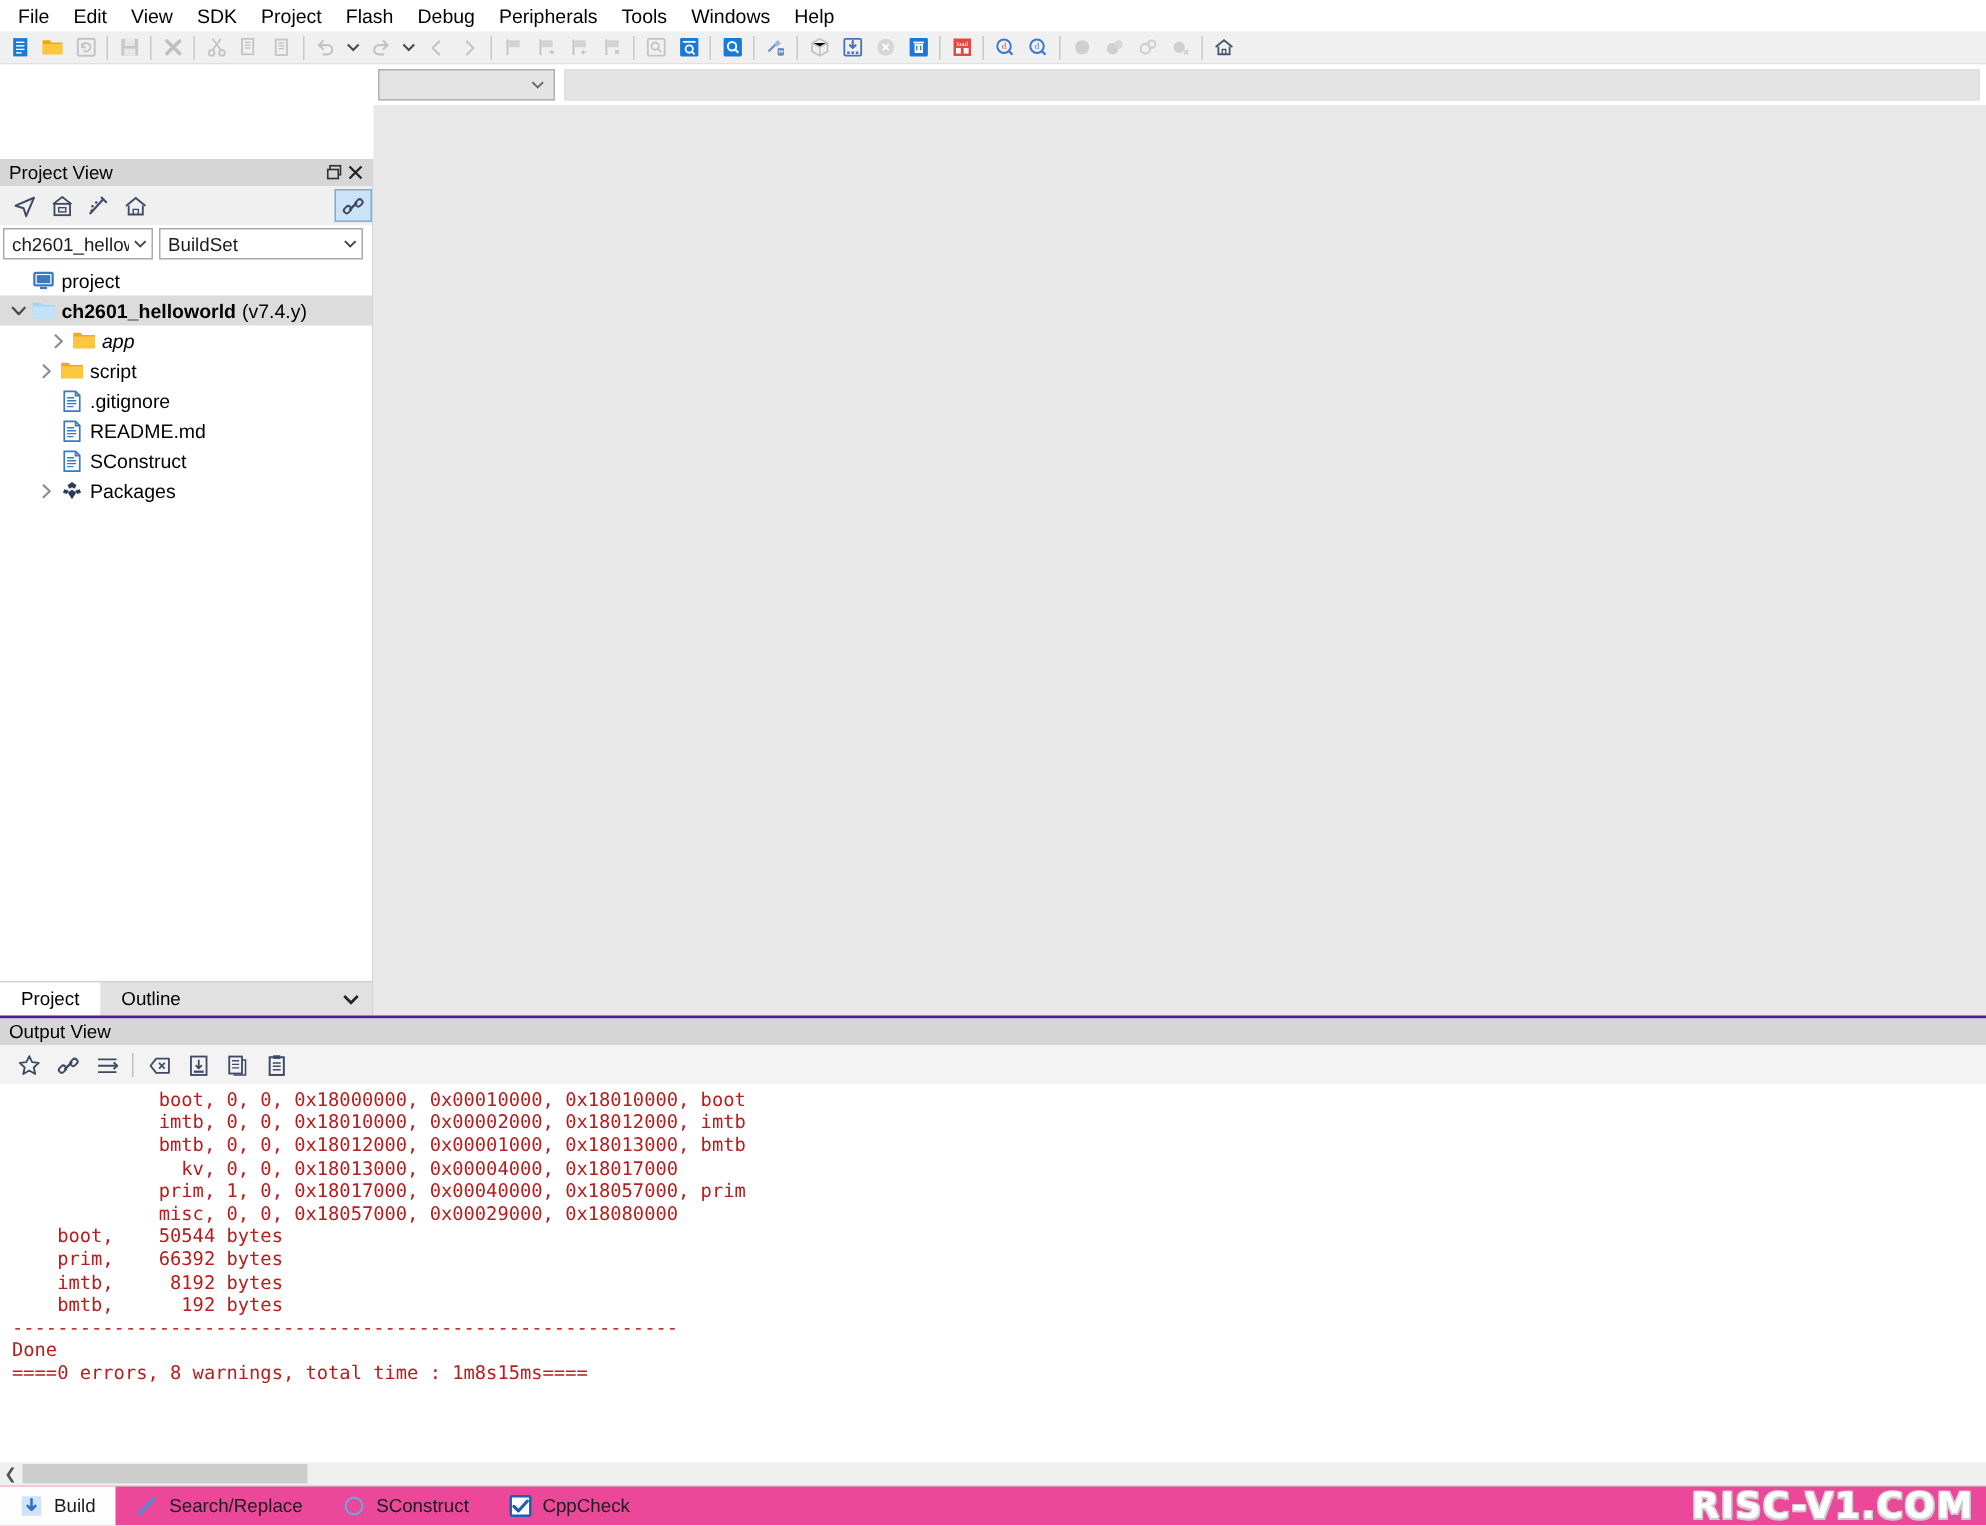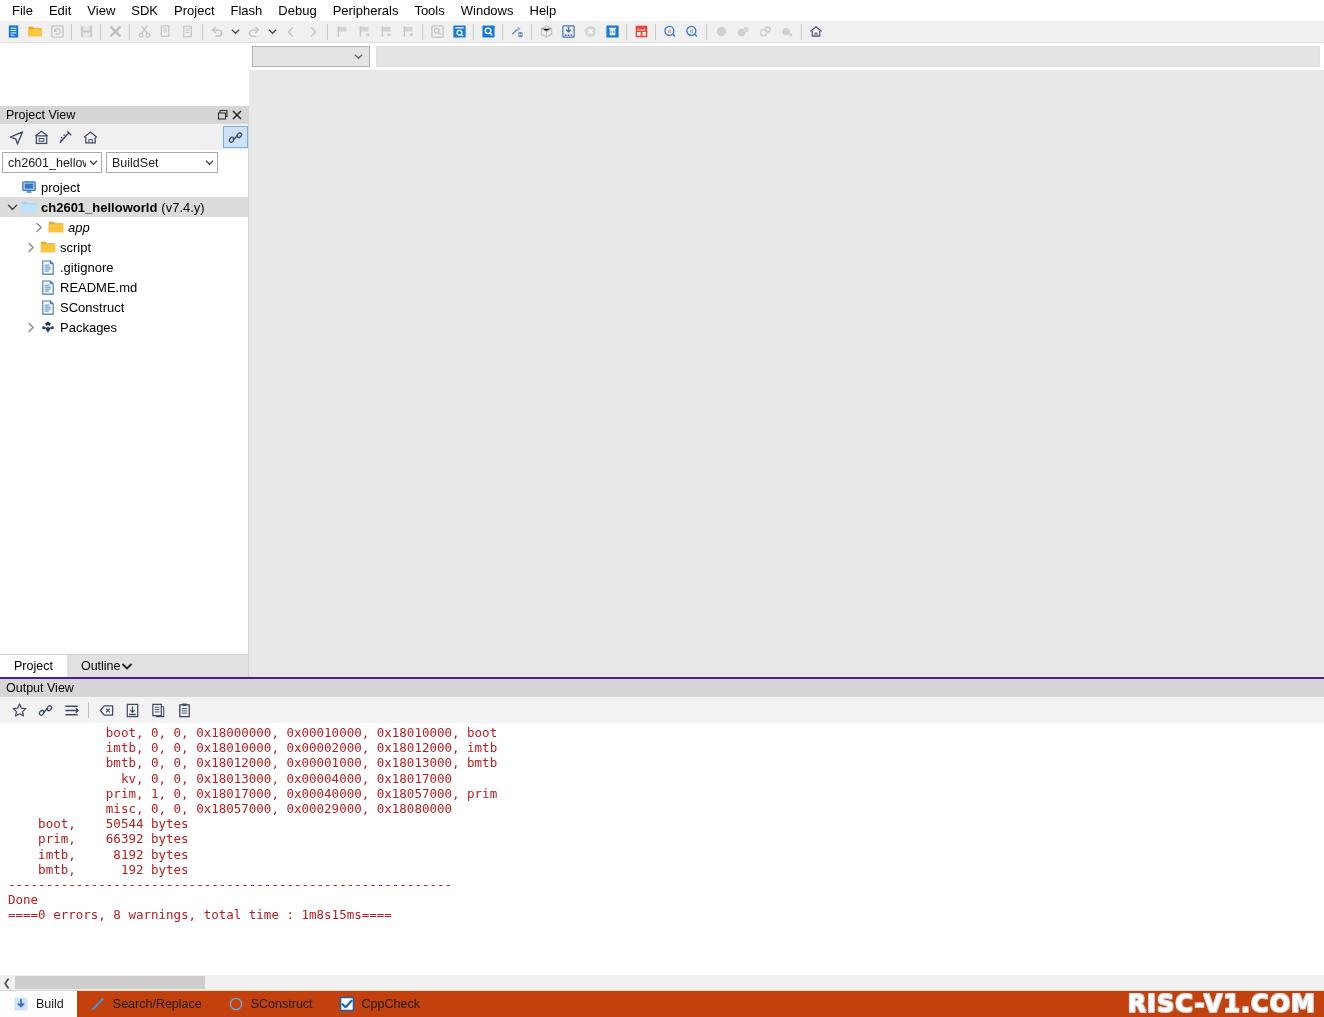--- a/index.html
+++ b/index.html
@@ -83,59 +83,59 @@
 
   
   .combo-row { height: 25px; display: flex; align-items: center; gap: 4px; padding: 0 2px; background:#fff; flex: none; }
   .combo {
     height: 21px; border: 1px solid #a9a9a9; background: #fff;
     display: flex; align-items: center; padding: 0 3px 0 5px; font-size: 12.5px;
     overflow: hidden; white-space: nowrap;
   }
   .combo .ctext { flex: 1 1 auto; overflow: hidden; }
   .combo.c1 { width: 100px; }
-  .combo.c2 { width: 112px; }
+  .combo.c2 { width: 136px; }
   .caret { width: 9px; height: 9px; flex: none; margin-left: 3px; }
 
   
   .tree { flex: 1 1 auto; background: #fff; overflow: hidden; padding-top: 2px; font-size: 13px; }
   .tree-row { height: 20px; display: flex; align-items: center; white-space: nowrap; cursor: default; }
   .tree-row.selected { background: #dcdcdc; }
   .tree-row .twisty { width: 16px; height: 16px; display: flex; align-items: center; justify-content: center; flex: none; }
   .tree-row .ticon { width: 18px; height: 16px; display: flex; align-items: center; justify-content: center; flex: none; margin-right: 3px; }
   .tree-row .tlabel { font-size: 13px; color: #000; }
   .tree-row .tlabel.bold { font-weight: bold; }
   .tree-row .tsuffix { font-size: 13px; color: #000000; margin-left: 4px; }
 
   
   .pane-tabs { height: 23px; display: flex; align-items: stretch; background: #e1e1e1; flex: none; border-top: 1px solid #d0d0d0; }
   .pane-tab {
     padding: 0 14px; display: flex; align-items: center; font-size: 12.5px; cursor: default;
     background: #ffffff; color: #000;
   }
-  .pane-tab.inactive { background: #e1e1e1; flex: 1 1 auto; justify-content: flex-start; padding-right: 8px; }
+  .pane-tab.inactive { background: #e1e1e1; flex: 1 1 auto; justify-content: space-between; padding-right: 8px; }
 
   
   .output-wrap { height: 313px; display: flex; flex-direction: column; flex: none; border-top: 2px solid #4c1d95; }
   .ov-toolbar { height: 26px; background: #f3f3f3; display: flex; align-items: center; padding-left: 6px; flex: none; }
   .ov-btn { width: 26px; height: 22px; display:flex; align-items:center; justify-content:center; cursor: default; }
   .ov-sep { width: 1px; height: 16px; background: #c0c0c0; margin: 0 4px; }
   .ov-text {
     flex: 1 1 auto; background: #fff; overflow: hidden;
     font-family: "DejaVu Sans Mono", "Liberation Mono", monospace;
     font-size: 12.5px; line-height: 15.2px; color: #b91c1c;
     padding: 2px 0 0 8px; white-space: pre;
   }
   .hscroll { height: 15px; background: #f0f0f0; display: flex; align-items: center; flex: none; }
   .hscroll .arrow { width: 14px; text-align: center; font-size: 10px; color: #555; }
   .hscroll .thumb { height: 13px; width: 190px; background: #cdcdcd; margin-left: 1px; }
 
   
   .status-tabs {
-    height: 27px; background: #c2410c; display: flex; align-items: stretch;
+    height: 27px; background: #ec4899; display: flex; align-items: stretch;
     flex: none; border-top: 1px solid #d8d8d8; position: relative;
   }
   .status-tab { display: flex; align-items: center; gap: 7px; padding: 0 13px; cursor: default; font-size: 12.5px; }
   .status-tab.active { background: #fdfdfd; }
   .watermark {
     position: absolute; right: 8px; top: 50%; transform: translateY(-50%);
     font-family: "DejaVu Sans", sans-serif; font-weight: bold; font-size: 24px;
     color: #ffffff; letter-spacing: 1px;
     text-shadow: 1px 1px 0 #c9c9c9, -1px -1px 0 #d8d8d8, 1px -1px 0 #d0d0d0, -1px 1px 0 #d0d0d0;
     user-select: none;

